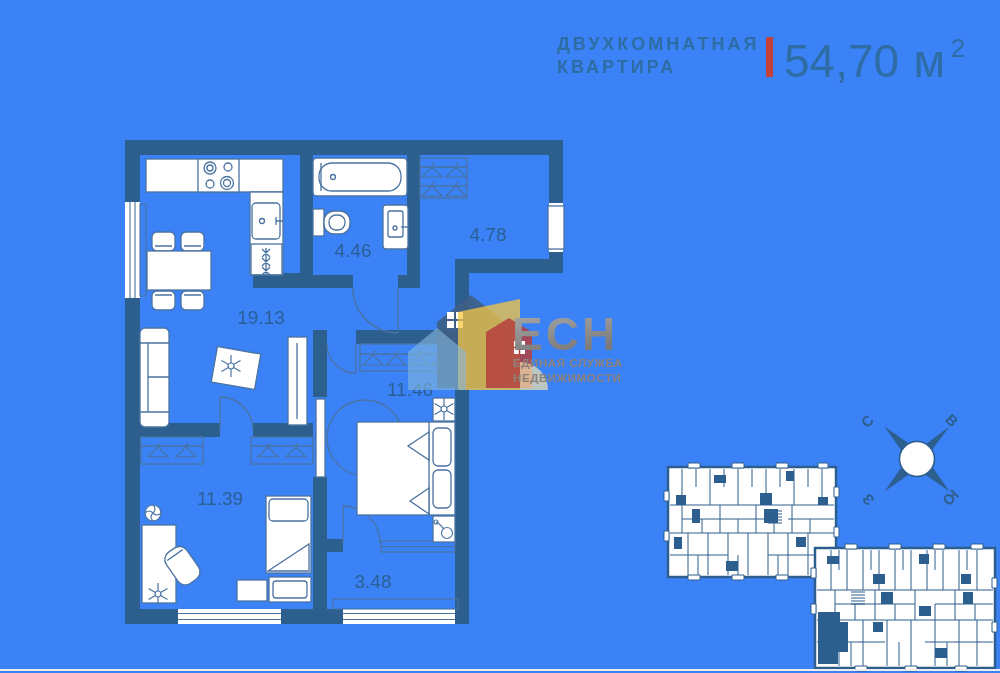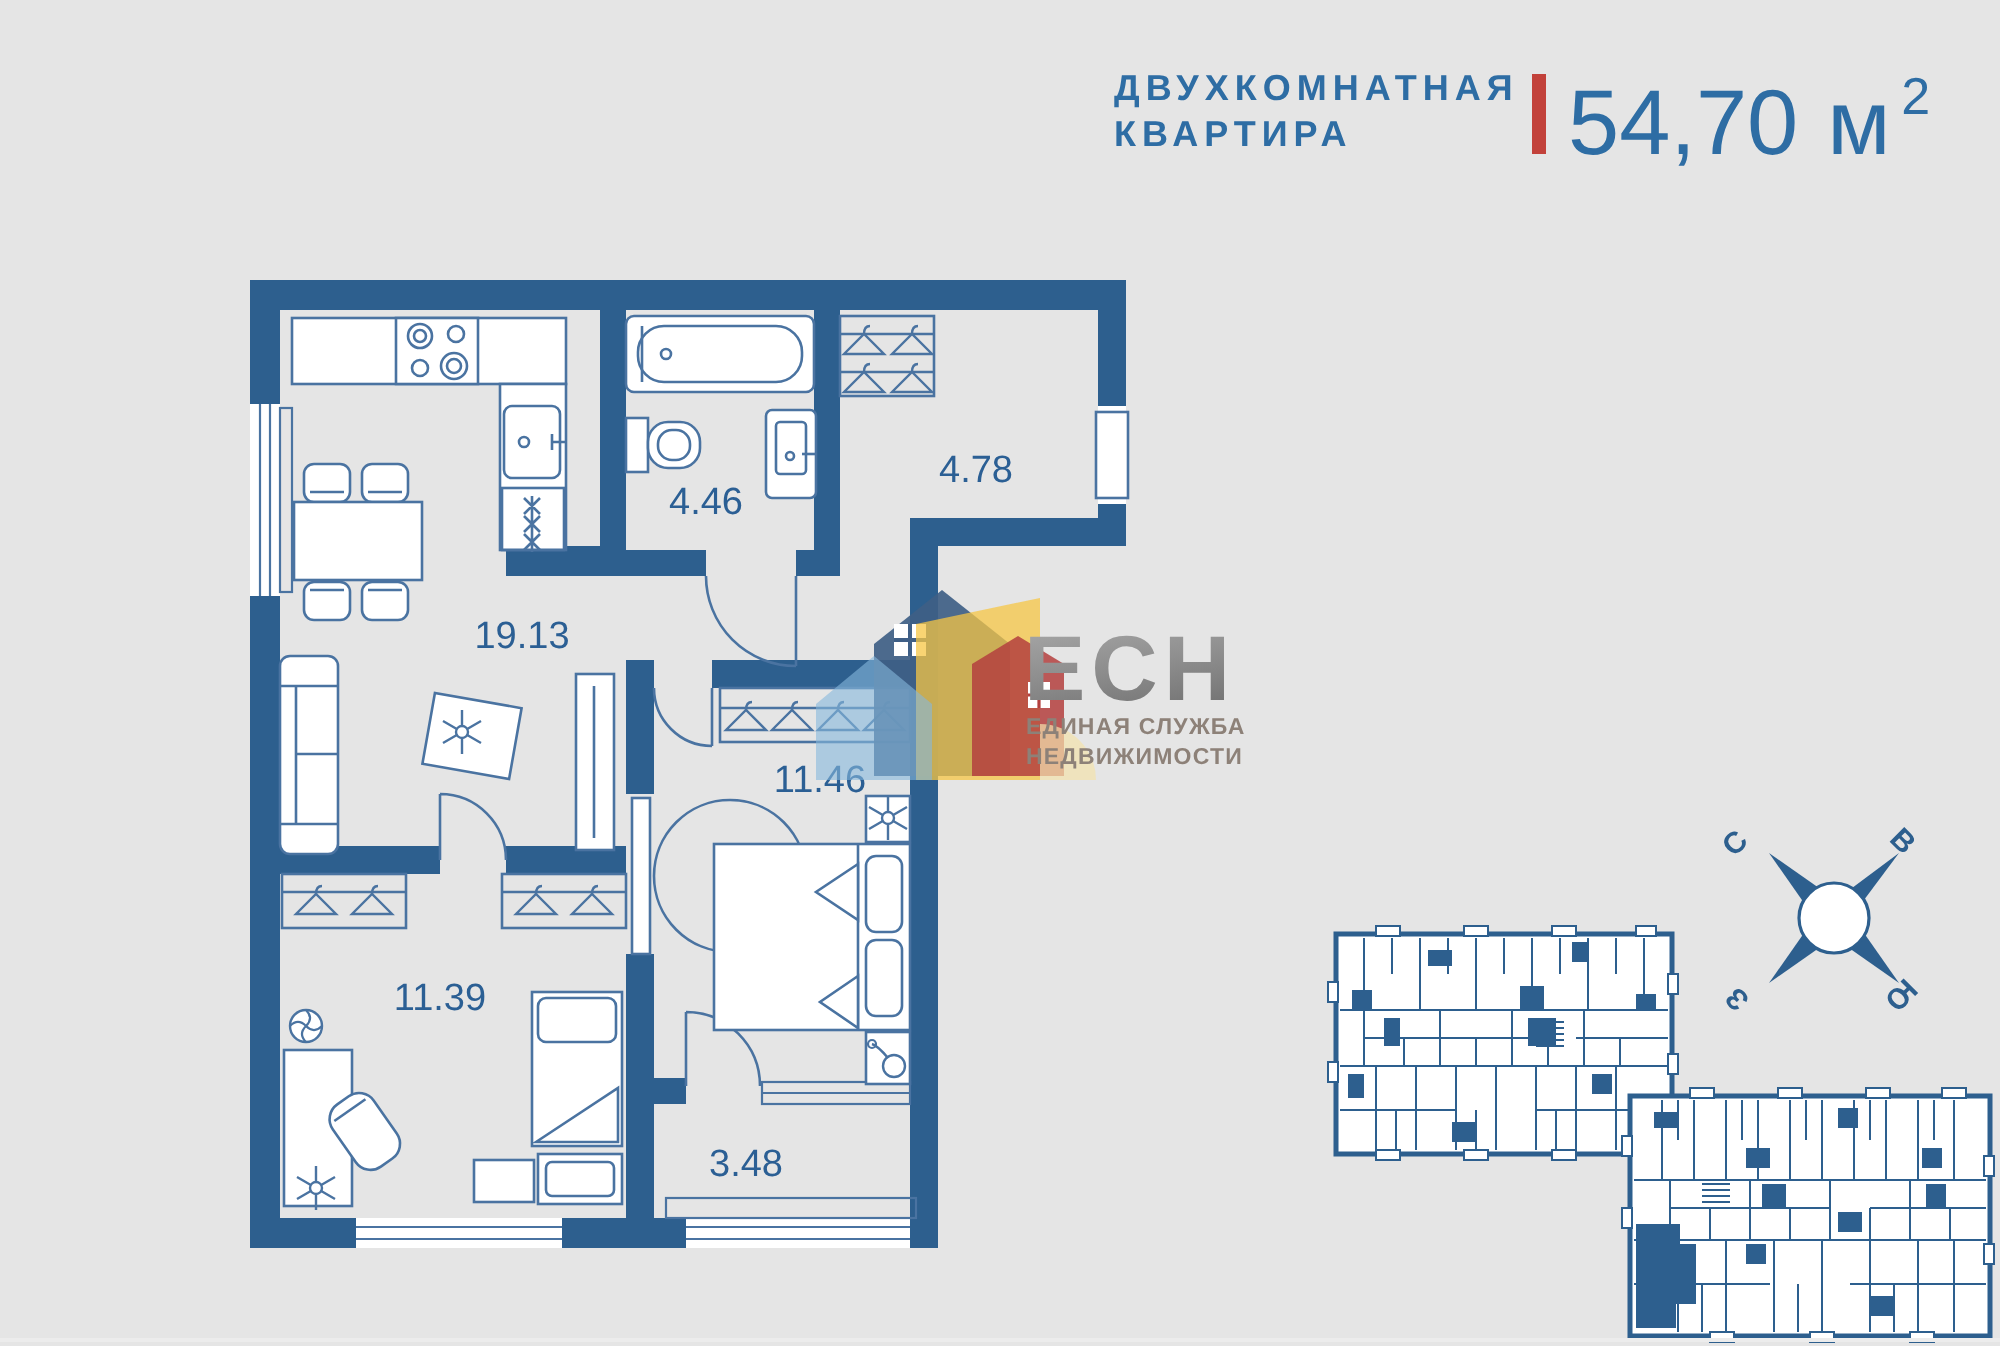--- a/index.html
+++ b/index.html
@@ -1,16 +1,16 @@
 <!DOCTYPE html>
 <html><head>
 <meta charset="utf-8">
 <style>
   html,body{margin:0;padding:0;background:#fff;}
-  .page{position:relative;width:1000px;height:673px;background:#e5e5e5;overflow:hidden;
+  .page{position:relative;width:1000px;height:673px;background:#3b82f6;overflow:hidden;
         font-family:"Liberation Sans","DejaVu Sans",sans-serif;}
   svg{display:block;}
   text{font-family:"Liberation Sans","DejaVu Sans",sans-serif;}
   .wall{fill:#2d5f8e;stroke:none;}
   .fx{fill:none;stroke:#4a73a1;stroke-width:1.3;}
   .fxw{fill:#ffffff;stroke:#4a73a1;stroke-width:1.3;}
   .thin{fill:none;stroke:#4a73a1;stroke-width:1.1;}
   .room-label{fill:#2b5f94;font-size:19px;}
   .title-line{fill:#2e6da4;font-weight:bold;font-size:18px;letter-spacing:3px;}
   .area-big{fill:#2e6da4;font-size:46px;}

